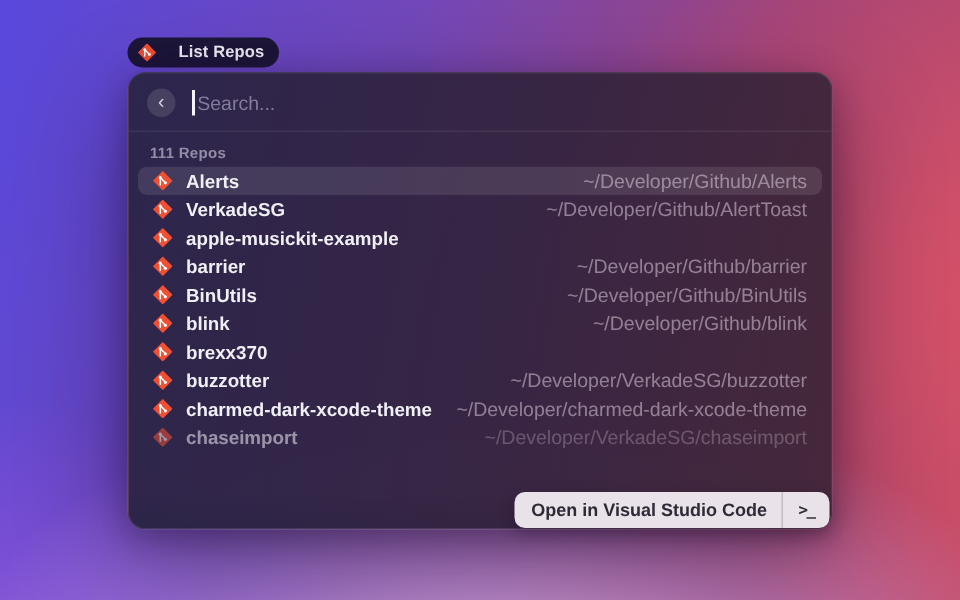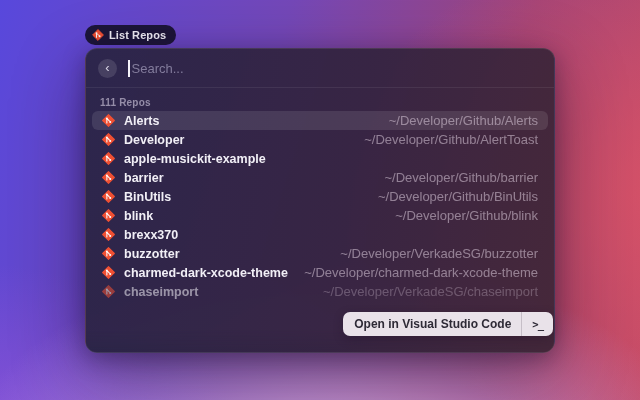--- a/index.html
+++ b/index.html
@@ -10,21 +10,21 @@
     background:
       radial-gradient(95% 85% at 52% 118%, rgba(221,186,235,0.95) 0%, rgba(198,156,228,0.55) 32%, rgba(198,156,228,0) 62%),
       radial-gradient(70% 75% at -6% 112%, rgba(140,84,218,0.95) 0%, rgba(140,84,218,0) 62%),
       radial-gradient(85% 95% at 110% 48%, rgba(224,84,102,0.80) 0%, rgba(224,84,102,0) 68%),
       linear-gradient(108deg, #5848dc 0%, #7448b8 38%, #a24478 70%, #c04a66 100%);
   }
 
   
   .cmd-pill {
     position:absolute; left:85px; top:25px; height:20px;
-    display:flex; align-items:center; gap:5px; padding:0 10px 0 7px;
+    display:flex; align-items:center; gap:15px; padding:0 10px 0 7px;
     background:rgba(18,15,36,0.88); border-radius:10px;
   }
   .cmd-pill .label { color:#f2f0f7; font-size:11px; font-weight:700; letter-spacing:.1px; }
 
   
   .git-icon { display:inline-block; flex:0 0 auto; }
 
   
   .window {
     position:absolute; left:85px; top:48px; width:470px; height:305px;
@@ -64,21 +64,21 @@
   
   .window-fade {
     position:absolute; left:0; right:0; bottom:0; height:22px; pointer-events:none;
     background:linear-gradient(100deg, rgba(43,37,72,0.9) 0%, rgba(53,36,65,0.9) 55%, rgba(66,39,57,0.9) 100%);
     -webkit-mask-image:linear-gradient(to bottom, transparent, #000 90%);
     mask-image:linear-gradient(to bottom, transparent, #000 90%);
   }
 
   
   .tooltip {
-    position:absolute; top:312px; right:87px; height:24px;
+    position:absolute; top:328px; right:87px; height:24px;
     display:flex; align-items:center;
     background:rgba(238,232,238,0.97); border-radius:7px;
     box-shadow:0 3px 10px rgba(30,15,35,0.35);
     padding:0 0 0 11px; z-index:5;
   }
   .tooltip .tip-label { color:#2e2a36; font-size:12px; font-weight:700; padding-right:10px; white-space:nowrap; }
   .tooltip .tip-sep { width:1px; height:24px; background:rgba(40,30,45,0.18); }
   .tooltip .tip-shortcut {
     color:#2e2a36; font-family:"DejaVu Sans Mono", monospace; font-size:10.5px; font-weight:700;
     padding:0 10px; letter-spacing:-1px;
@@ -122,21 +122,21 @@
     <svg class="git-icon" width="13" height="13" viewBox="0 0 24 24">
           <use href="#git-glyph"></use>
         </svg>
     <span class="name">Alerts</span>
     <span class="path">~/Developer/Github/Alerts</span>
   </div>
       <div class="repo-row">
     <svg class="git-icon" width="13" height="13" viewBox="0 0 24 24">
           <use href="#git-glyph"></use>
         </svg>
-    <span class="name">Developer</span>
+    <span class="name">VerkadeSG</span>
     <span class="path">~/Developer/Github/AlertToast</span>
   </div>
       <div class="repo-row">
     <svg class="git-icon" width="13" height="13" viewBox="0 0 24 24">
           <use href="#git-glyph"></use>
         </svg>
     <span class="name">apple-musickit-example</span>
   </div>
       <div class="repo-row">
     <svg class="git-icon" width="13" height="13" viewBox="0 0 24 24">

